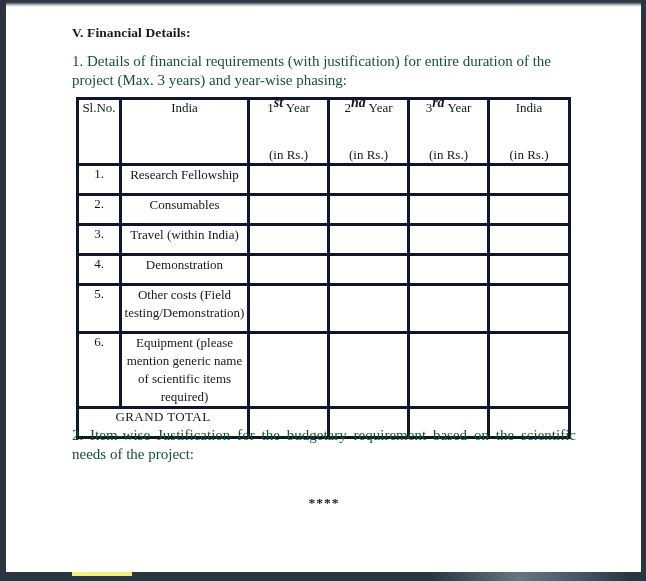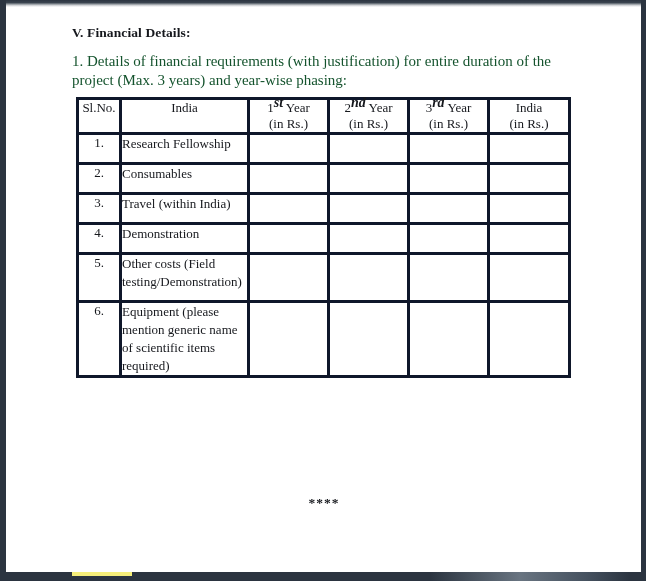--- a/index.html
+++ b/index.html
@@ -149,30 +149,30 @@
     padding: 4px 2px 10px 2px;
     vertical-align: top;
   }
   thead th sup {
     font-size: 14px;
     vertical-align: super;
     line-height: 0;
     font-weight: bold;
     font-style: italic;
   }
-  .hdr-line2 { display: block; }
+  .hdr-line2 { display: block; margin-top: 31px; }
 
   td.cell-sl {
     text-align: center;
     font-weight: bold;
     font-size: 13px;
     padding-top: 5px;
   }
   td.cell-head {
-    text-align: left;
+    text-align: center;
     padding: 5px 4px 4px 6px;
     line-height: 18px;
   }
   td.cell-blank { }
 
   tr.r-std td { height: 27px; }
   tr.r-tall td { height: 45px; }
   tr.r-xtall td { height: 72px; }
   tr.r-total td { height: 27px; }
 
@@ -280,24 +280,32 @@
 
           <tr class="r-xtall">
             <td class="cell-sl">6.</td>
             <td class="cell-head">Equipment (please mention generic name of scientific items required)</td>
             <td class="cell-blank"></td>
             <td class="cell-blank"></td>
             <td class="cell-blank"></td>
             <td class="cell-blank"></td>
           </tr>
 
+          <tr class="r-total">
+            <td class="cell-grandtotal" colspan="2">GRAND TOTAL</td>
+            <td class="cell-blank"></td>
+            <td class="cell-blank"></td>
+            <td class="cell-blank"></td>
+            <td class="cell-blank"></td>
+          </tr>
 
         </tbody>
       </table>
 
+      <div class="para" id="para-2"><span>2. Item-wise Justification for the budgetary requirement based on the scientific needs of the project:</span></div>
 
       <div class="asterisks">****</div>
 
     </div>
   </div>
 
   <div id="chrome-top"></div>
   <div id="chrome-left"></div>
   <div id="chrome-right"></div>
   <div id="chrome-bottom">

